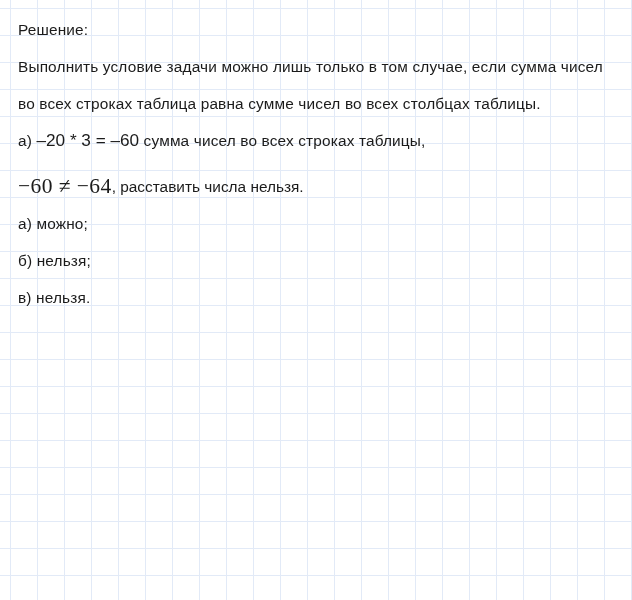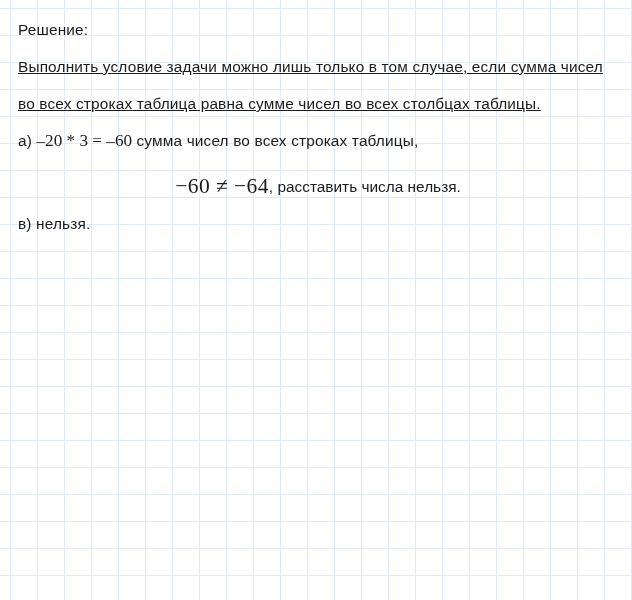--- a/index.html
+++ b/index.html
@@ -47,37 +47,35 @@
     white-space: nowrap;
   }
 
   
   .para {
     color: #1b1b1b;
     font-size: 15.4px;
     line-height: 37px;
     letter-spacing: 0.01em;
     width: 598px;
-    text-decoration: underline;
   }
 
   
   .num {
-    font-family: Liberation Serif, serif;
+    font-family: Liberation Sans, sans-serif;
     font-size: 17.2px;
     letter-spacing: 0;
   }
 
   
   .mathline {
     color: #1b1b1b;
     font-size: 15.4px;
     line-height: 37px;
     white-space: nowrap;
-    text-align: center;
   }
   .mathline .tex {
     font-family: "Liberation Serif", "DejaVu Serif", serif;
     font-size: 21.5px;
     letter-spacing: 0.02em;
     vertical-align: -1px;
   }
 
   .spacer-sm { height: 9px; }
 </style>
@@ -101,18 +99,20 @@
 
 
     <div class="spacer-sm"></div>
 
     <div class="mathline">
       <span class="tex">−60 ≠ −64</span><span>, расставить числа нельзя.</span>
     </div>
 
 
 
+    <div class="line">а) можно;</div>
 
+    <div class="line">б) нельзя;</div>
 
     <div class="line">в) нельзя.</div>
 
   </div>
 </div>
 
 </body></html>

